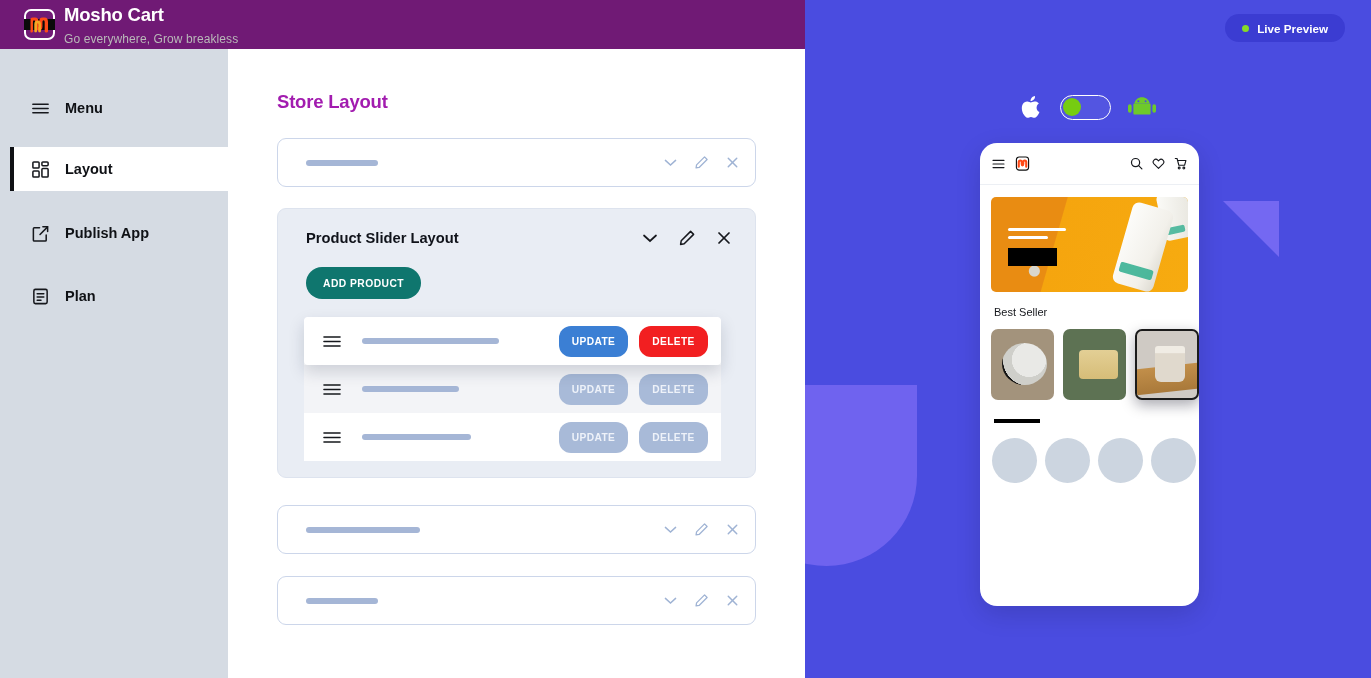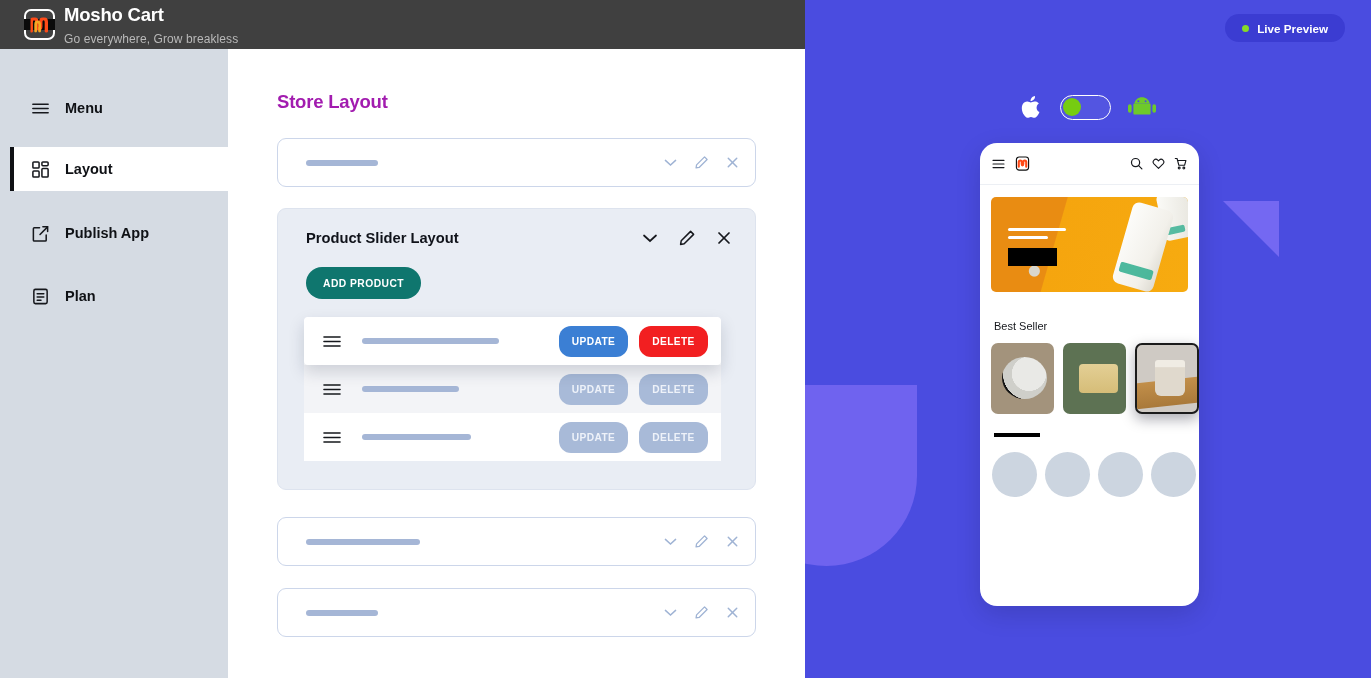--- a/index.html
+++ b/index.html
@@ -6,21 +6,21 @@
   html, body {
     width: 1371px; height: 678px;
     font-family: "Liberation Sans", sans-serif;
     overflow: hidden; background: #ffffff;
   }
   .app { position: relative; width: 1371px; height: 678px; }
 
   
   .topbar {
     position: absolute; left: 0; top: 0; width: 805px; height: 49px;
-    background: #404040; display: flex; align-items: center;
+    background: #701a75; display: flex; align-items: center;
   }
   .brand { display: flex; align-items: center; gap: 9px; padding-left: 24px; }
   .brand-mark {
     position: relative; width: 31px; height: 31px; flex: 0 0 31px;
   }
   .brand-mark .bracket {
     position: absolute; inset: 0; border: 2.4px solid #ffffff; border-radius: 7px;
   }
   .brand-mark .bracket::before,
   .brand-mark .bracket::after {
@@ -77,21 +77,21 @@
     display: flex; align-items: center; padding: 0 14px 0 28px;
   }
   .ph-bar { height: 6px; border-radius: 3px; background: #a5b6d6; }
   .card-icons { margin-left: auto; display: flex; align-items: center; gap: 14px; }
   .ico-btn { width: 17px; height: 17px; display: block; cursor: pointer; }
 
   
   .slider-card {
     position: relative; margin-top: 21px; background: #e9edf4;
     border: 1.2px solid #dde3ee; border-radius: 9px;
-    padding: 19px 21px 28px 28px;
+    padding: 19px 21px 16px 28px;
   }
   .slider-head { display: flex; align-items: center; }
   .slider-title { font-size: 14.7px; font-weight: bold; color: #10131a; }
   .slider-head .card-icons { gap: 17px; }
   .slider-head .ico-btn { width: 20px; height: 20px; }
 
   .add-product {
     margin-top: 19px; height: 32px; padding: 0 17px;
     background: #0f766e; color: #ffffff; border: none; border-radius: 17px;
     font-size: 10.3px; font-weight: bold; letter-spacing: 0.45px;
@@ -200,21 +200,21 @@
   .banner .bottle2::after {
     content: ""; position: absolute; left: 3px; right: 10px; bottom: 6px; height: 7px;
     background: #2fae8e; border-radius: 2px; opacity: .8;
   }
   .b-line { position: absolute; height: 3px; background: #ffffff; border-radius: 2px; }
   .b-line.l1 { left: 17px; top: 31px; width: 58px; }
   .b-line.l2 { left: 17px; top: 39px; width: 40px; }
   .b-btn { position: absolute; left: 17px; top: 51px; width: 49px; height: 18px; background: #000000; }
 
   .best-seller {
-    margin: 28px 0 0 14px; font-size: 11px; color: #16181d;
+    margin: 14px 0 0 14px; font-size: 11px; color: #16181d;
   }
   .thumbs {
     margin: 11px 0 0 11px; display: flex; gap: 9px; position: relative;
   }
   .thumb { width: 70px; height: 71px; border-radius: 7px; overflow: hidden; position: relative; }
   .thumb.t1 { background: #a3937c; }
   .thumb.t1::after {
     content: ""; position: absolute; left: 11px; top: 14px; width: 45px; height: 42px;
     background: radial-gradient(circle at 60% 40%, #e9e9e6 0 46%, #cfcfca 47% 70%, #141414 71% 100%);
     border-radius: 50%;

